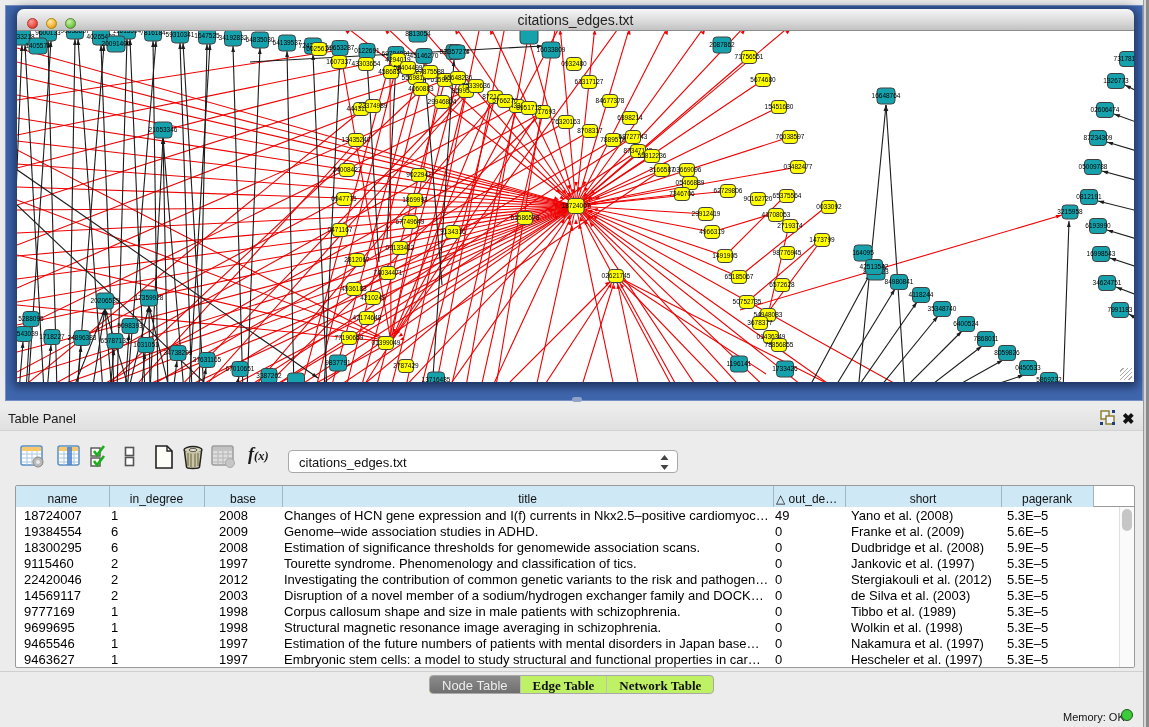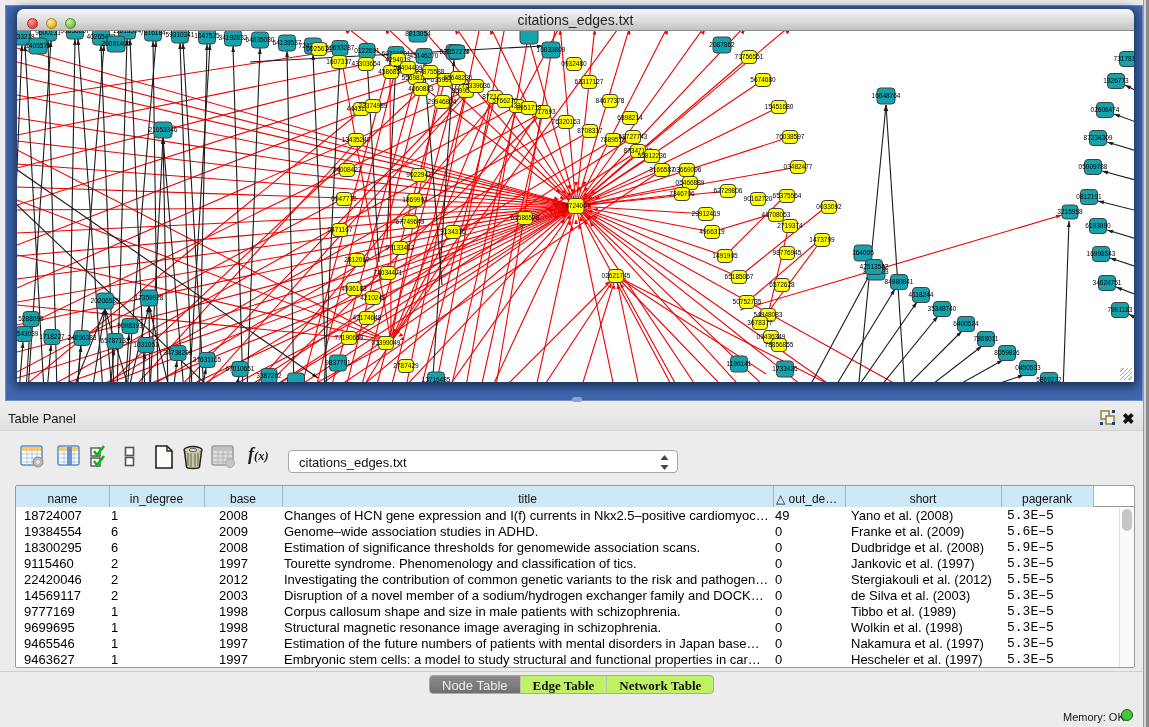--- a/index.html
+++ b/index.html
@@ -30,21 +30,21 @@
 #dropdown .dt { position:absolute; left:10px; top:4px; font-size:13px; color:#111; }
 
 #tbl { position:absolute; left:15px; top:80px; width:1120px; height:183px; background:#fff; border:1px solid #9a9a9a; border-radius:2px; overflow:hidden; }
 #thead { position:relative; width:100%; height:21px; font-size:12px; color:#111; border-bottom:1px solid #999;}
 #thead .blue { position:absolute; left:0; top:0; width:1077px; height:21px; background:#cfe8f5; }
 #thead div.h { position:absolute; top:6px; text-align:center; }
 #thead .sep { position:absolute; top:0; width:1px; height:21px; background:#9fb8c8; }
 .tr { position:relative; width:100%; height:16px; font-size:13px; color:#000; white-space:nowrap; }
 .tr div { position:absolute; top:1px; }
 .c1 { left:8px; } .c2 { left:95px; } .c3 { left:191px;margin-left:12px; } .c4 { left:268px; }
-.c5 { left:759px; } .c6 { left:835px; } .c7 { left:991px;font-family:Liberation Mono, monospace; }
+.c5 { left:759px; } .c6 { left:835px; } .c7 { left:991px; }
 #scrollbar { position:absolute; right:0px; top:21px; width:15px; height:162px; background:#fafafa; border-left:1px solid #e0e0e0; }
 #thumb { position:absolute; left:2px; top:2px; width:10px; height:22px; background:#c6c6c6; border-radius:5px; }
 
 #tabs { position:absolute; left:429px; top:270px; height:19px; display:flex; border:1px solid #a8a8a8; border-radius:4px; overflow:hidden; background:#bef264; }
 .tab { font-size:13px; font-weight:bold; color:#111; padding:1px 12px 0 12px; line-height:17px; }
 .tab.sel { background:linear-gradient(#8c8c8c,#6f6f6f); color:#eee; font-weight:normal; }
 .tab + .tab { border-left:1px solid #c0c0c0;font-family:Liberation Serif, serif; }
 #tline { position:absolute; left:0; top:266px; width:1143px; height:1px; background:#cfcfcf; }
 #status { position:absolute; left:0; top:300px; width:1143px; height:22px; }
 #status .m { position:absolute; left:1063px; top:6px; font-size:11px; color:#111; }

